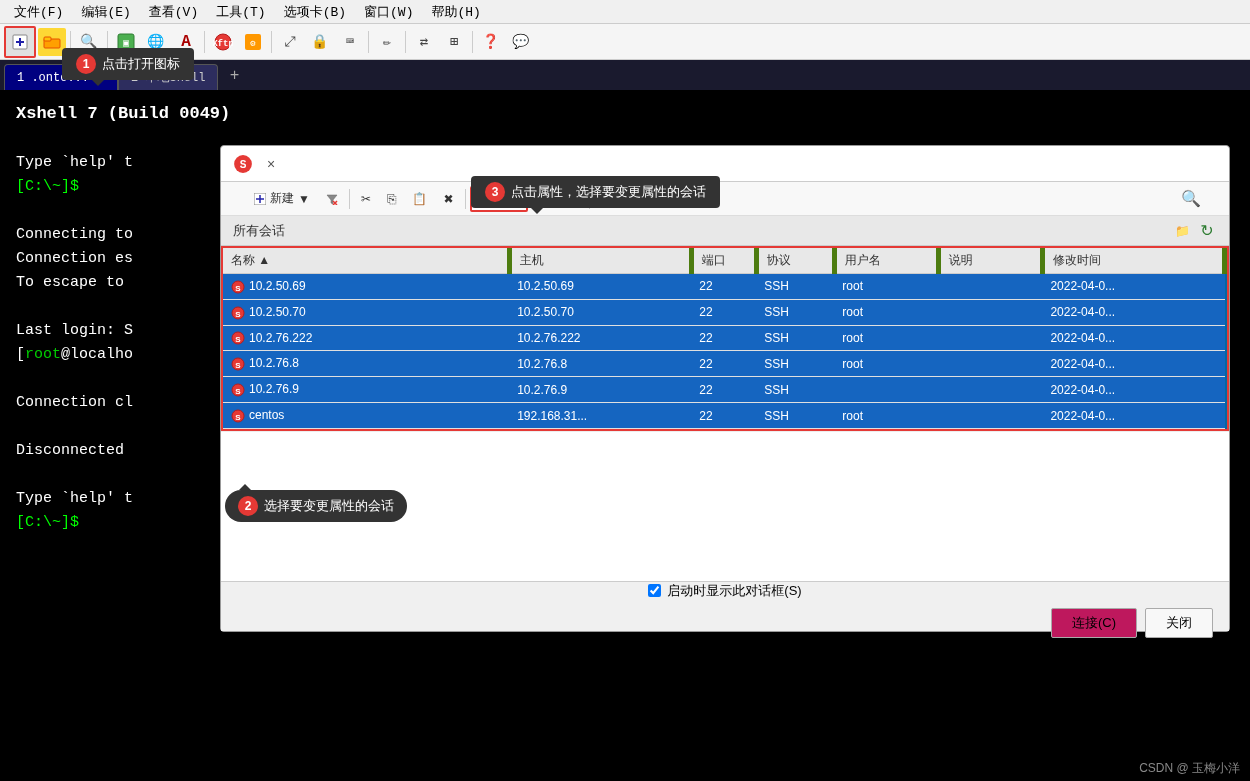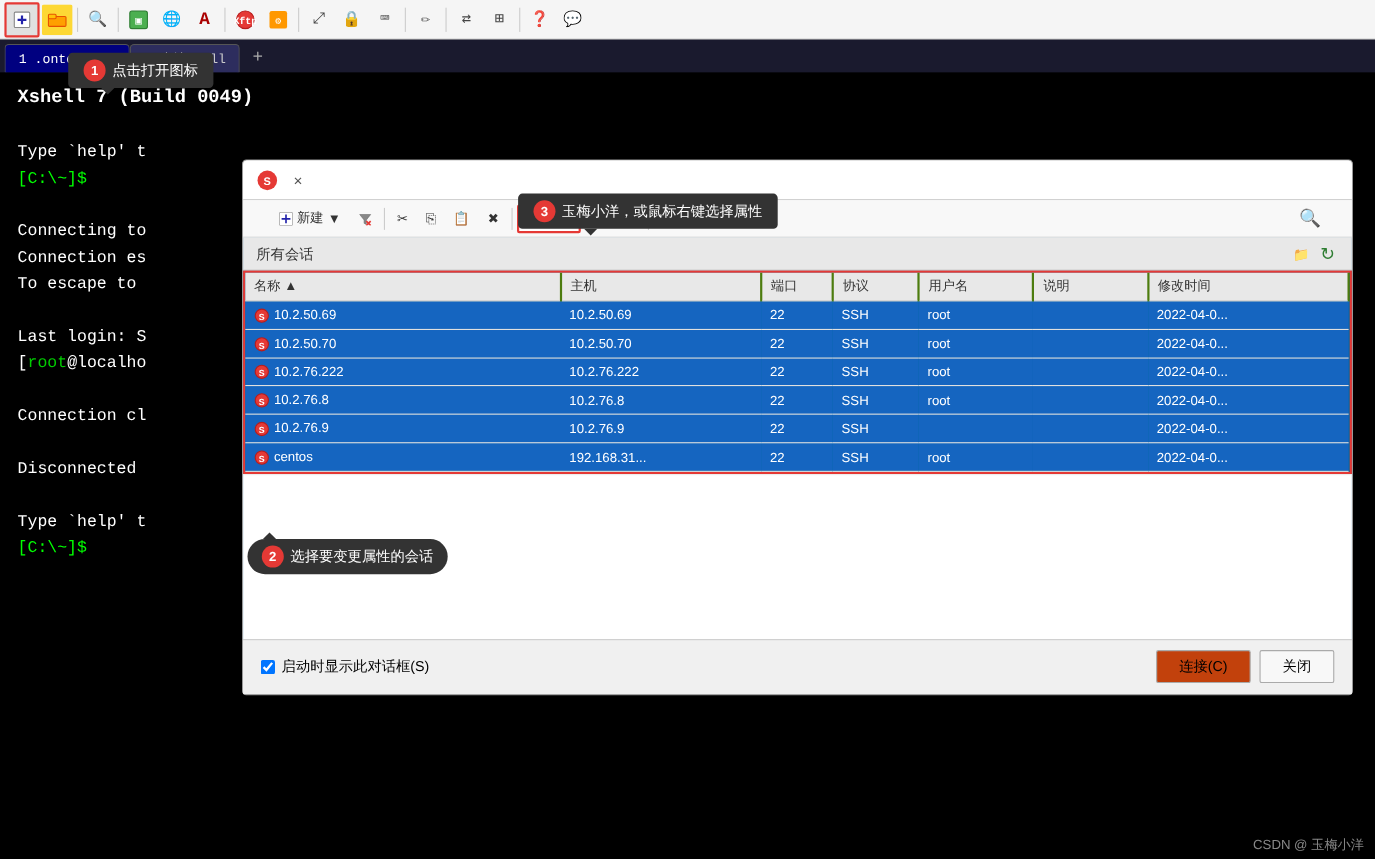--- a/index.html
+++ b/index.html
@@ -239,21 +239,21 @@
       width: 100%;
       border-collapse: collapse;
     }
     .sessions-table th {
       background: #e8e8e8;
       font-size: 12px;
       font-weight: normal;
       text-align: left;
       padding: 4px 8px;
       border-bottom: 1px solid #ccc;
-      border-right: 2px solid #4d7c0f;
+      border-right: 5px solid #4d7c0f;
       color: #333;
       cursor: pointer;
     }
     .sessions-table td {
       font-size: 12px;
       padding: 5px 8px;
       border-bottom: 1px solid #e0e0e0;
       color: #000;
     }
     .sessions-table tr.selected td {
@@ -263,20 +263,21 @@
 
     
     .dialog-footer {
       background: #f0f0f0;
       height: 50px;
       display: flex;
       align-items: center;
       padding: 0 16px;
       border-top: 1px solid #ccc;
       gap: 8px;
+      flex-direction: column;
     }
     .footer-checkbox {
       display: flex;
       align-items: center;
       gap: 6px;
       font-size: 13px;
     }
     .footer-btns {
       margin-left: auto;
       display: flex;
@@ -285,21 +286,21 @@
     .footer-btn {
       height: 30px;
       padding: 0 20px;
       border: 1px solid #aaa;
       background: #f8f8f8;
       font-size: 13px;
       cursor: pointer;
       border-radius: 2px;
     }
     .footer-btn.primary {
-      background: #c2410c;
+      background: #be185d;
     }
 
     
     .callout {
       position: absolute;
       background: #333;
       color: #fff;
       font-size: 13px;
       font-family: 'Microsoft YaHei', Arial, sans-serif;
       padding: 6px 14px;
@@ -325,20 +326,29 @@
       color: #888;
       font-size: 12px;
       font-family: Arial, sans-serif;
     }
   </style>
 </head>
 <body>
 
 <div class="terminal-bg">
 
+  <div class="menu-bar">
+    <span class="menu-item">文件(F)</span>
+    <span class="menu-item">编辑(E)</span>
+    <span class="menu-item">查看(V)</span>
+    <span class="menu-item">工具(T)</span>
+    <span class="menu-item">选项卡(B)</span>
+    <span class="menu-item">窗口(W)</span>
+    <span class="menu-item">帮助(H)</span>
+  </div>
 
   <div class="toolbar">
 
     <div class="toolbar-btn" style="background:#e0e0e0; border: 2px solid #e53935; width:32px; height:32px; position:relative;">
       <svg width="18" height="18" viewBox="0 0 18 18">
         <rect x="2" y="2" width="14" height="14" rx="1" fill="#fff" stroke="#888" stroke-width="1"></rect>
         <line x1="9" y1="5" x2="9" y2="13" stroke="#22a" stroke-width="2"></line>
         <line x1="5" y1="9" x2="13" y2="9" stroke="#22a" stroke-width="2"></line>
       </svg>
     </div>
@@ -431,21 +441,21 @@
       <svg width="18" height="18" viewBox="0 0 18 18" class="dialog-icon">
         <circle cx="9" cy="9" r="8" fill="#e53935"></circle>
         <text x="9" y="13" text-anchor="middle" font-size="9" fill="#fff" font-weight="bold">S</text>
       </svg>
       <button class="dialog-close-btn">×</button>
     </div>
 
     <div style="position:relative;">
       <div style="position:absolute; top:-6px; left:250px; z-index:300;">
         <div style="background:#333; color:#fff; font-size:13px; font-family:'Microsoft YaHei',Arial,sans-serif; padding:6px 14px; border-radius:4px; white-space:nowrap; position:relative;">
-          <span class="badge-num">3</span><span>玉梅小洋，或鼠标右键选择属性</span>
+          <span class="badge-num">3</span><span>点击属性，选择要变更属性的会话</span>
           <div style="position:absolute; bottom:-12px; left:60px; border:6px solid transparent; border-top-color:#333;"></div>
         </div>
       </div>
 
       <div class="dialog-toolbar">
         <div class="dtb-btn">
           <svg width="12" height="12" viewBox="0 0 12 12">
             <rect x="0" y="0" width="12" height="12" rx="1" fill="#fff" stroke="#888" stroke-width="1"></rect>
             <line x1="6" y1="2" x2="6" y2="10" stroke="#22a" stroke-width="1.5"></line>
             <line x1="2" y1="6" x2="10" y2="6" stroke="#22a" stroke-width="1.5"></line>

